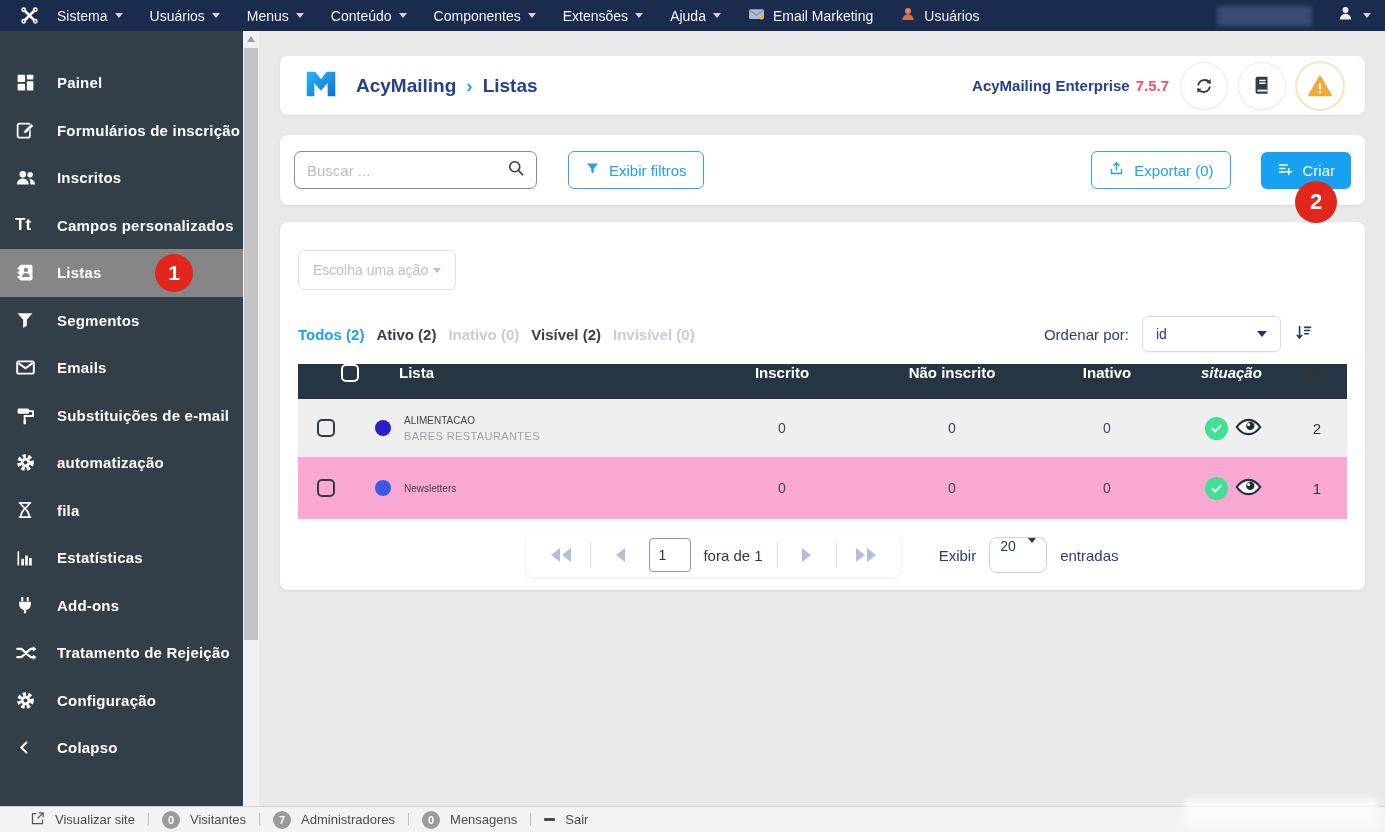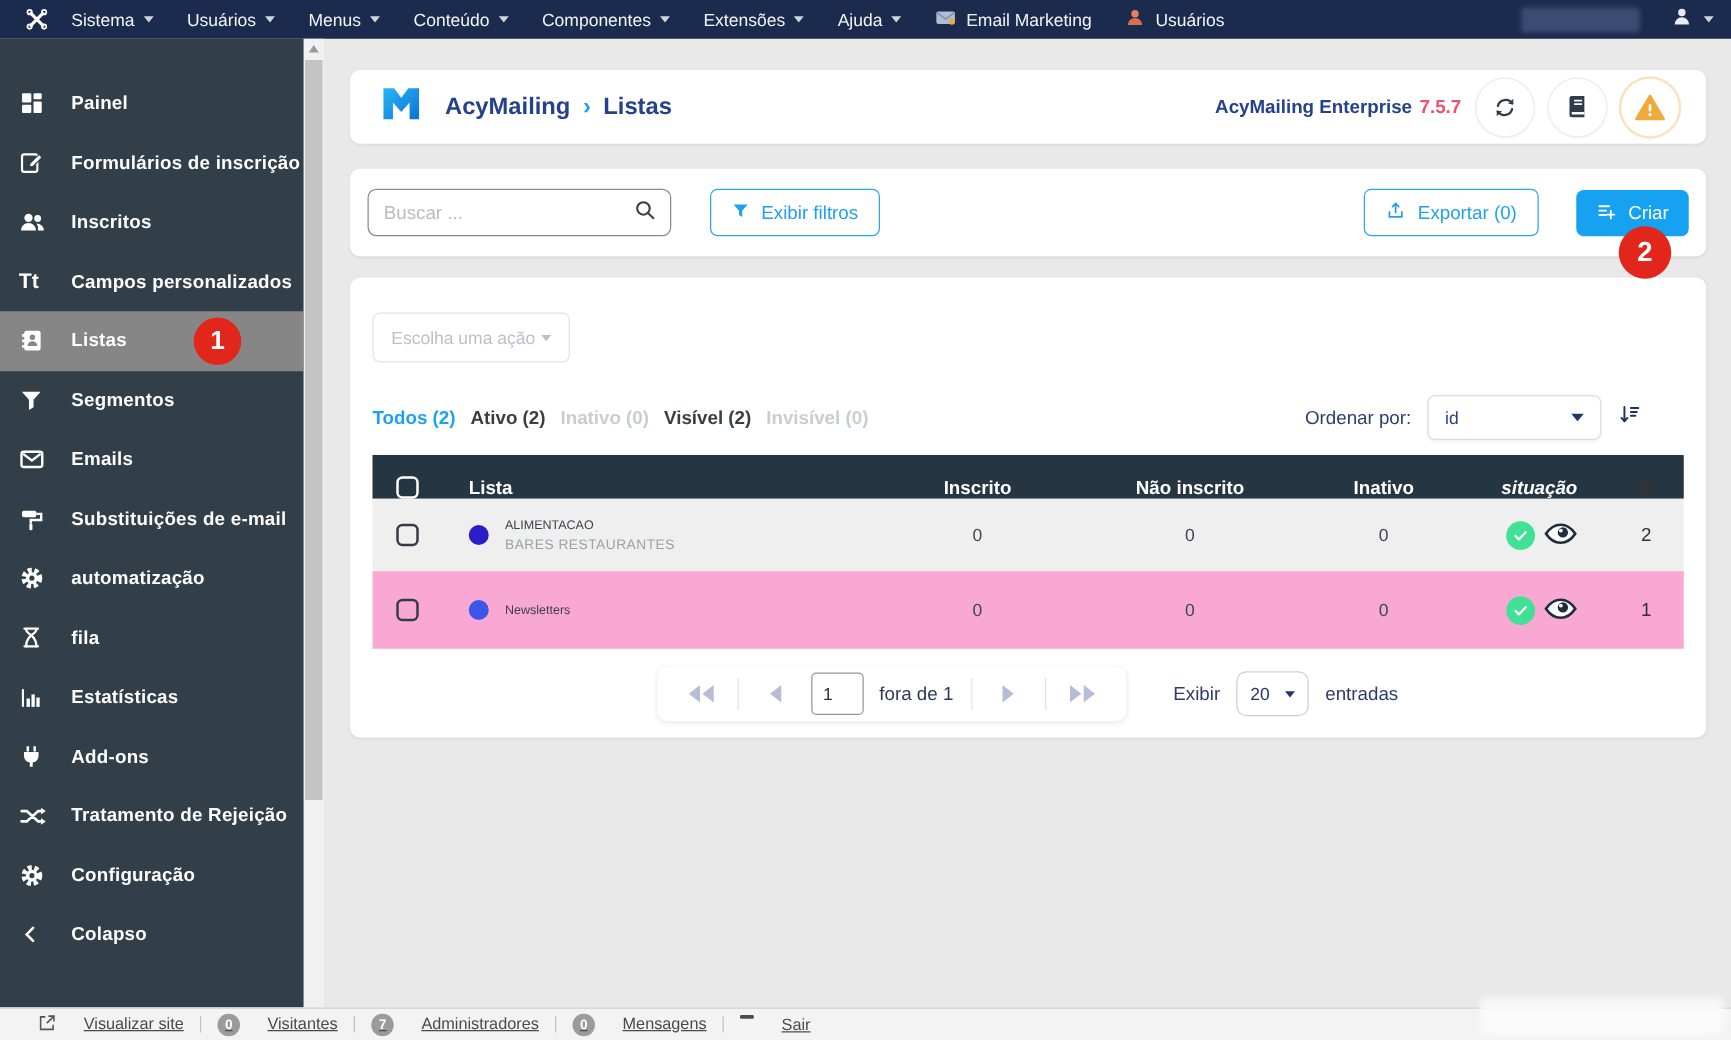--- a/index.html
+++ b/index.html
@@ -64,21 +64,21 @@
   .tab { font-size:15px; cursor:pointer;font-weight:bold; }
   .tab.active { color:#1ea1f1; }
   .tab.normal { color:#3a3f44; }
   .tab.disabled { color:#c9cdd3; }
   .order-group { margin-left:auto; display:flex; align-items:center; gap:13px; }
   .order-label { font-size:15px; color:#2c3e6b; }
   .mini-select { width:139px; height:36px; border:1px solid #dcdcdc; border-radius:6px; display:flex; align-items:center; padding:0 13px; font-size:14px; color:#28407c; cursor:pointer; box-shadow:0 1px 2px rgba(0,0,0,.05); }
   .mini-select .caret { border-top-color:#22356b; border-left-width:5px; border-right-width:5px; border-top-width:6px; margin-left:auto; }
 
   .table { margin-top:12px; }
-  .thead { height:35px; background:#263542; display:flex; align-items:flex-end; color:#fff; font-size:15px; font-weight:600; }
+  .thead { height:35px; background:#263542; display:flex; align-items:flex-start; color:#fff; font-size:15px; font-weight:600;padding-left:24px; }
   .trow { display:flex; align-items:center; font-size:14px; color:#3d4757; }
   .trow.odd { background:#efefef; height:58px; }
   .trow.even { background:#f9a8d4; height:62px; }
   .col-check { width:55px; display:flex; justify-content:center; }
   .col-lista { flex:1; display:flex; align-items:center; gap:13px; padding-left:22px; }
   .col-num { width:170px; text-align:center; }
   .col-inativo { width:140px; text-align:center; }
   .col-situ { width:110px; display:flex; align-items:center; gap:7px; padding-left:28px; }
   .col-id { width:60px; text-align:center; font-size:15px; color:#333; }
   .thead .col-lista { padding-left:22px; }
@@ -95,26 +95,26 @@
   .pag-btn { width:58px; height:100%; display:flex; align-items:center; justify-content:center; cursor:pointer; }
   .pag-div { width:1px; height:26px; background:#e3e3e3; }
   .tri { width:0; height:0; border-top:7px solid transparent; border-bottom:7px solid transparent; }
   .tri.l { border-right:9px solid #b6bdd9; }
   .tri.r { border-left:9px solid #b6bdd9; }
   .tri + .tri { margin-left:2px; }
   .page-input { width:42px; height:34px; border:1.5px solid #969696; border-radius:4px; font-size:14px; color:#333; padding:0 8px; outline:none; font-family:inherit; }
   .of-text { font-size:15px; color:#2c3a55; margin:0 14px 0 12px; }
   .show-group { display:flex; align-items:center; gap:13px; }
   .show-label { font-size:15px; color:#2c3e68; }
-  .pp-select { width:58px; height:36px; border:1px solid #cfcfcf; border-radius:8px; display:flex; align-items:center; padding:0 10px; font-size:14px; color:#22356b; cursor:pointer; }
+  .pp-select { width:58px; height:36px; border:1px solid #cfcfcf; border-radius:8px; display:flex; align-items:flex-start; padding:0 10px; font-size:14px; color:#22356b; cursor:pointer; }
   .pp-select .caret { border-top-color:#22356b; margin-left:auto; }
 
   
   .statusbar { position:absolute; left:0; bottom:0; width:1385px; height:26px; background:#f3f3f3; border-top:1px solid #d0d0d0; display:flex; align-items:center; padding-left:30px; font-size:13px; color:#4a4a4a; z-index:5; }
-  .sb-item { display:flex; align-items:flex-start; gap:22px; cursor:pointer;text-decoration:underline; }
+  .sb-item { display:flex; align-items:center; gap:10px; cursor:pointer; }
   .sb-sep { width:1px; height:13px; background:#c2c2c2; margin:0 13px; }
   .gray-badge { width:18px; height:18px; border-radius:50%; background:#9b9b9b; color:#fff; font-size:11px; font-weight:700; display:flex; align-items:center; justify-content:center; }
   .dash-ico { width:11px; height:3px; background:#4a4a4a; border-radius:1px; }
 
   .redact-light { position:absolute; right:6px; bottom:4px; width:195px; height:30px; background:rgba(252,252,252,.85); border-radius:6px; filter:blur(3px); z-index:6; }
 </style>
 </head>
 <body>
 
 <div class="screen">

